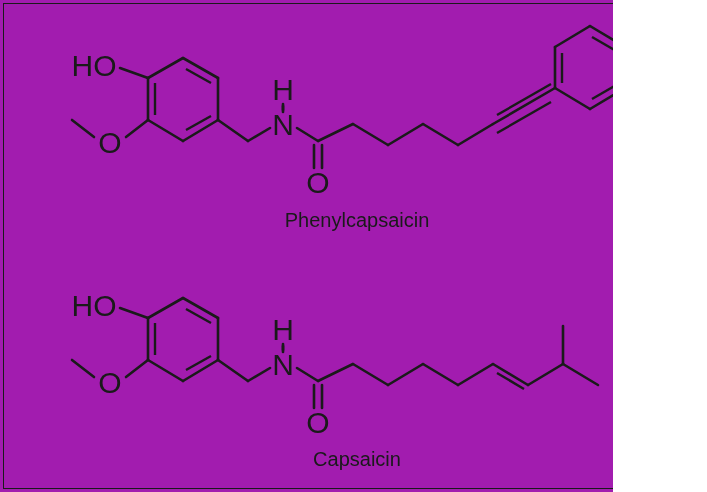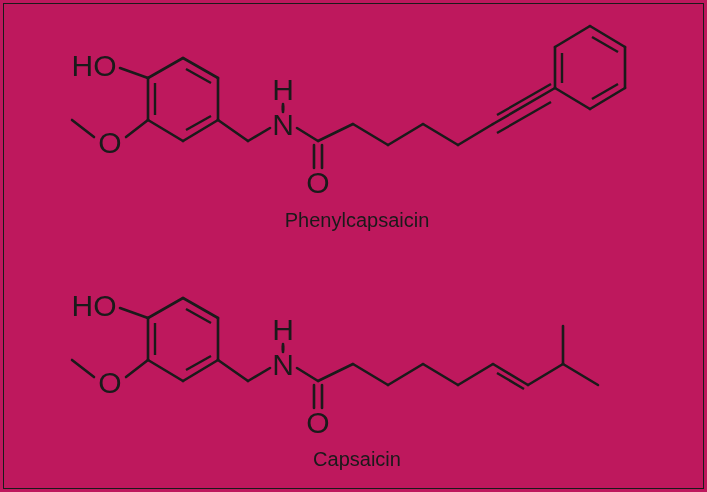--- a/index.html
+++ b/index.html
@@ -6,23 +6,23 @@
   html, body {
     margin: 0;
     padding: 0;
     background: #ffffff;
   }
   body {
     font-family: "Liberation Sans", sans-serif;
   }
   #figure-root {
     position: relative;
-    width: 707px;
+    width: 613px;
     height: 492px;
-    background: #be185d;
+    background: #a21caf;
     box-sizing: border-box;
     overflow: hidden;
   }
   #figure-border {
     position: absolute;
     left: 3px;
     top: 3px;
     width: 701px;
     height: 486px;
     box-sizing: border-box;

